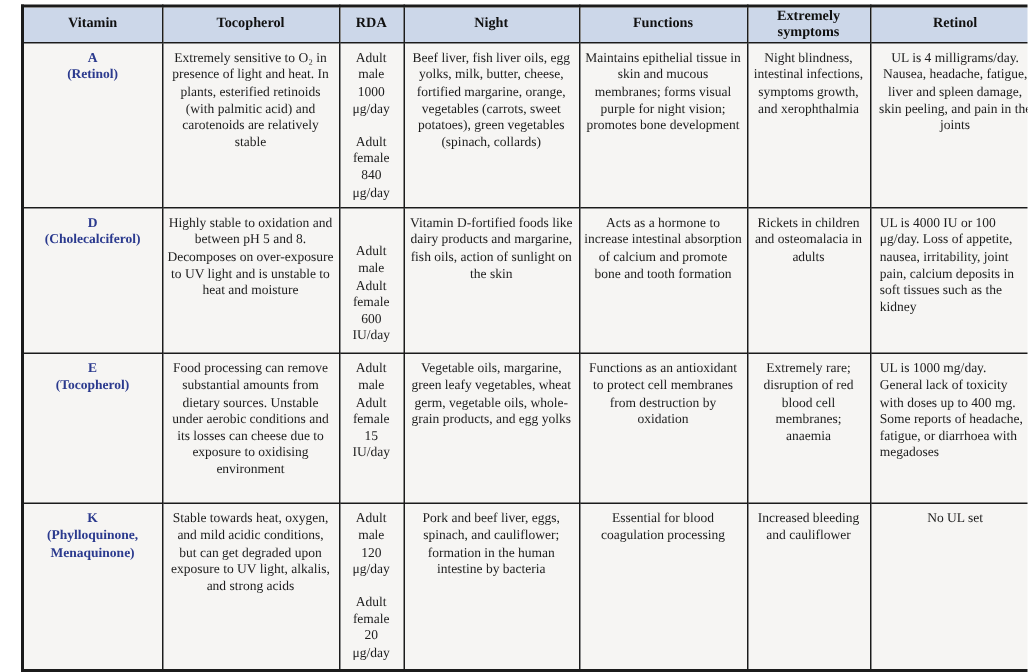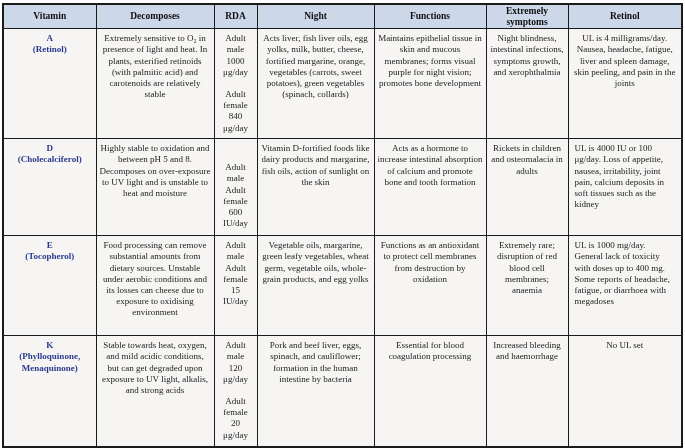--- a/index.html
+++ b/index.html
@@ -8,21 +8,21 @@
     background: #ffffff;
     width: 685px;
     height: 448px;
     overflow: hidden;
     font-family: "Liberation Serif", serif;
   }
   .page {
     width: 685px;
     height: 448px;
     box-sizing: border-box;
-    padding: 3px 2px;
+    padding: 3px 14px;
   }
   table.vitamin-table {
     width: 681px;
     table-layout: fixed;
     border-collapse: collapse;
     border: 2px solid #1b1b1b;
   }
   col.c-vitamin    { width: 93px;  }
   col.c-stability  { width: 118px; }
   col.c-rda        { width: 43px;  }
@@ -84,21 +84,21 @@
         <col class="c-stability">
         <col class="c-rda">
         <col class="c-source">
       <col class="c-functions">
         <col class="c-deficiency">
         <col class="c-toxicity">
     </colgroup>
     <tbody>
       <tr class="r-head">
         <th>Vitamin</th>
-        <th>Decomposes</th>
+        <th>Tocopherol</th>
         <th>RDA</th>
         <th>Night</th>
         <th>Functions</th>
         <th>Extremely
 symptoms</th>
         <th>Retinol</th>
       </tr>
 
       <tr class="r-a">
         <td class="vitamin-cell">A
@@ -106,21 +106,21 @@
         <td>Extremely sensitive to O₂ in presence of light and heat. In plants, esterified retinoids (with palmitic acid) and carotenoids are relatively stable</td>
         <td>Adult
 male
 1000
 μg/day
 
 Adult
 female
 840
 μg/day</td>
-        <td>Acts liver, fish liver oils, egg yolks, milk, butter, cheese, fortified margarine, orange, vegetables (carrots, sweet potatoes), green vegetables (spinach, collards)</td>
+        <td>Beef liver, fish liver oils, egg yolks, milk, butter, cheese, fortified margarine, orange, vegetables (carrots, sweet potatoes), green vegetables (spinach, collards)</td>
         <td>Maintains epithelial tissue in skin and mucous membranes; forms visual purple for night vision; promotes bone development</td>
         <td>Night blindness, intestinal infections, symptoms growth, and xerophthalmia</td>
         <td>UL is 4 milligrams/day. Nausea, headache, fatigue, liver and spleen damage, skin peeling, and pain in the joints</td>
       </tr>
 
       <tr class="r-d">
         <td class="vitamin-cell">D
 (Cholecalciferol)</td>
         <td>Highly stable to oxidation and between pH 5 and 8. Decomposes on over-exposure to UV light and is unstable to heat and moisture</td>
         <td class="pad-top-lg">Adult
@@ -160,18 +160,18 @@
 male
 120
 μg/day
 
 Adult
 female
 20
 μg/day</td>
         <td>Pork and beef liver, eggs, spinach, and cauliflower; formation in the human intestine by bacteria</td>
         <td>Essential for blood coagulation processing</td>
-        <td>Increased bleeding and haemorrhage</td>
+        <td>Increased bleeding and cauliflower</td>
         <td>No UL set</td>
       </tr>
     </tbody>
   </table>
 </div>
 
 </body></html>

